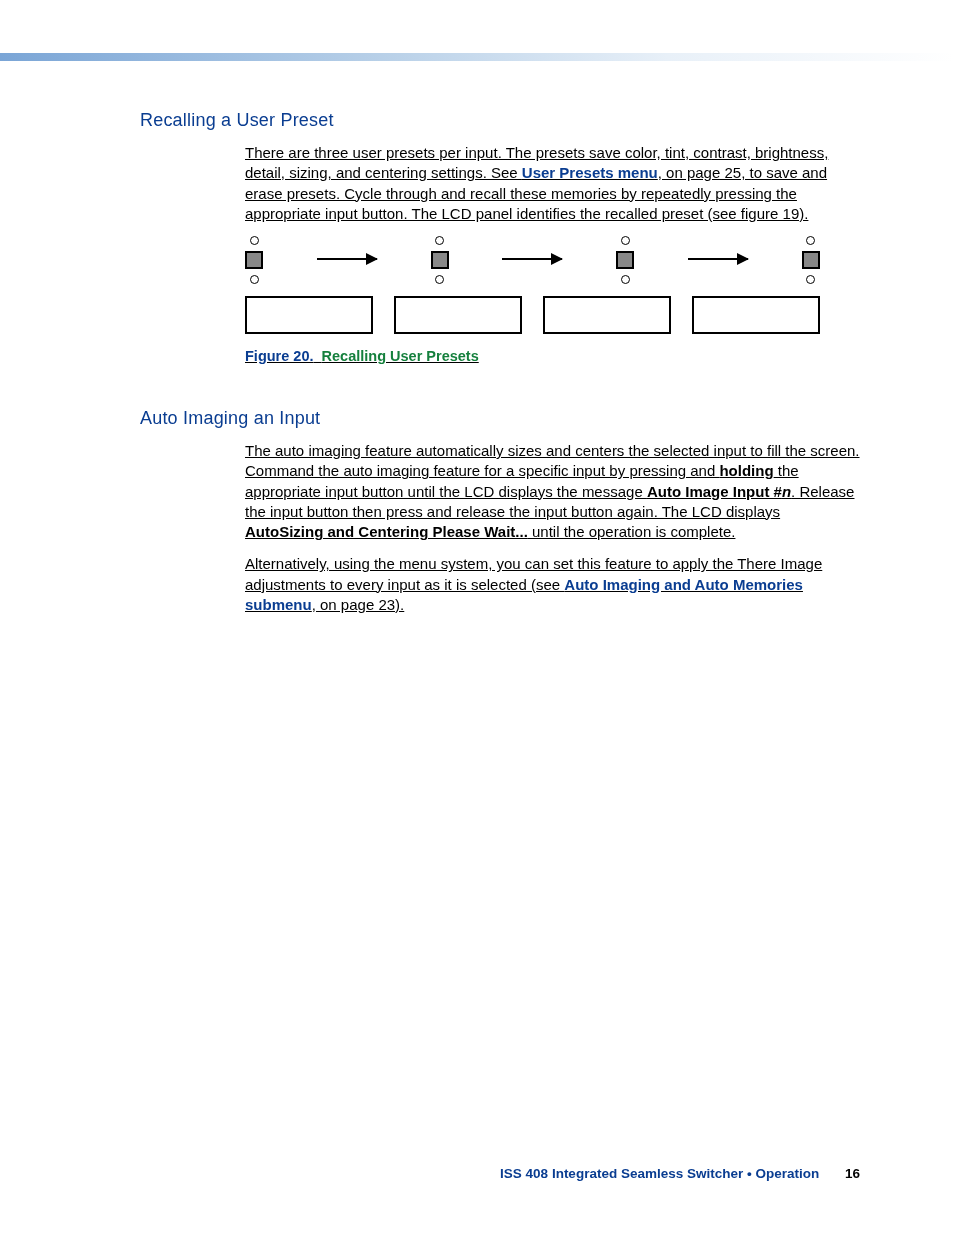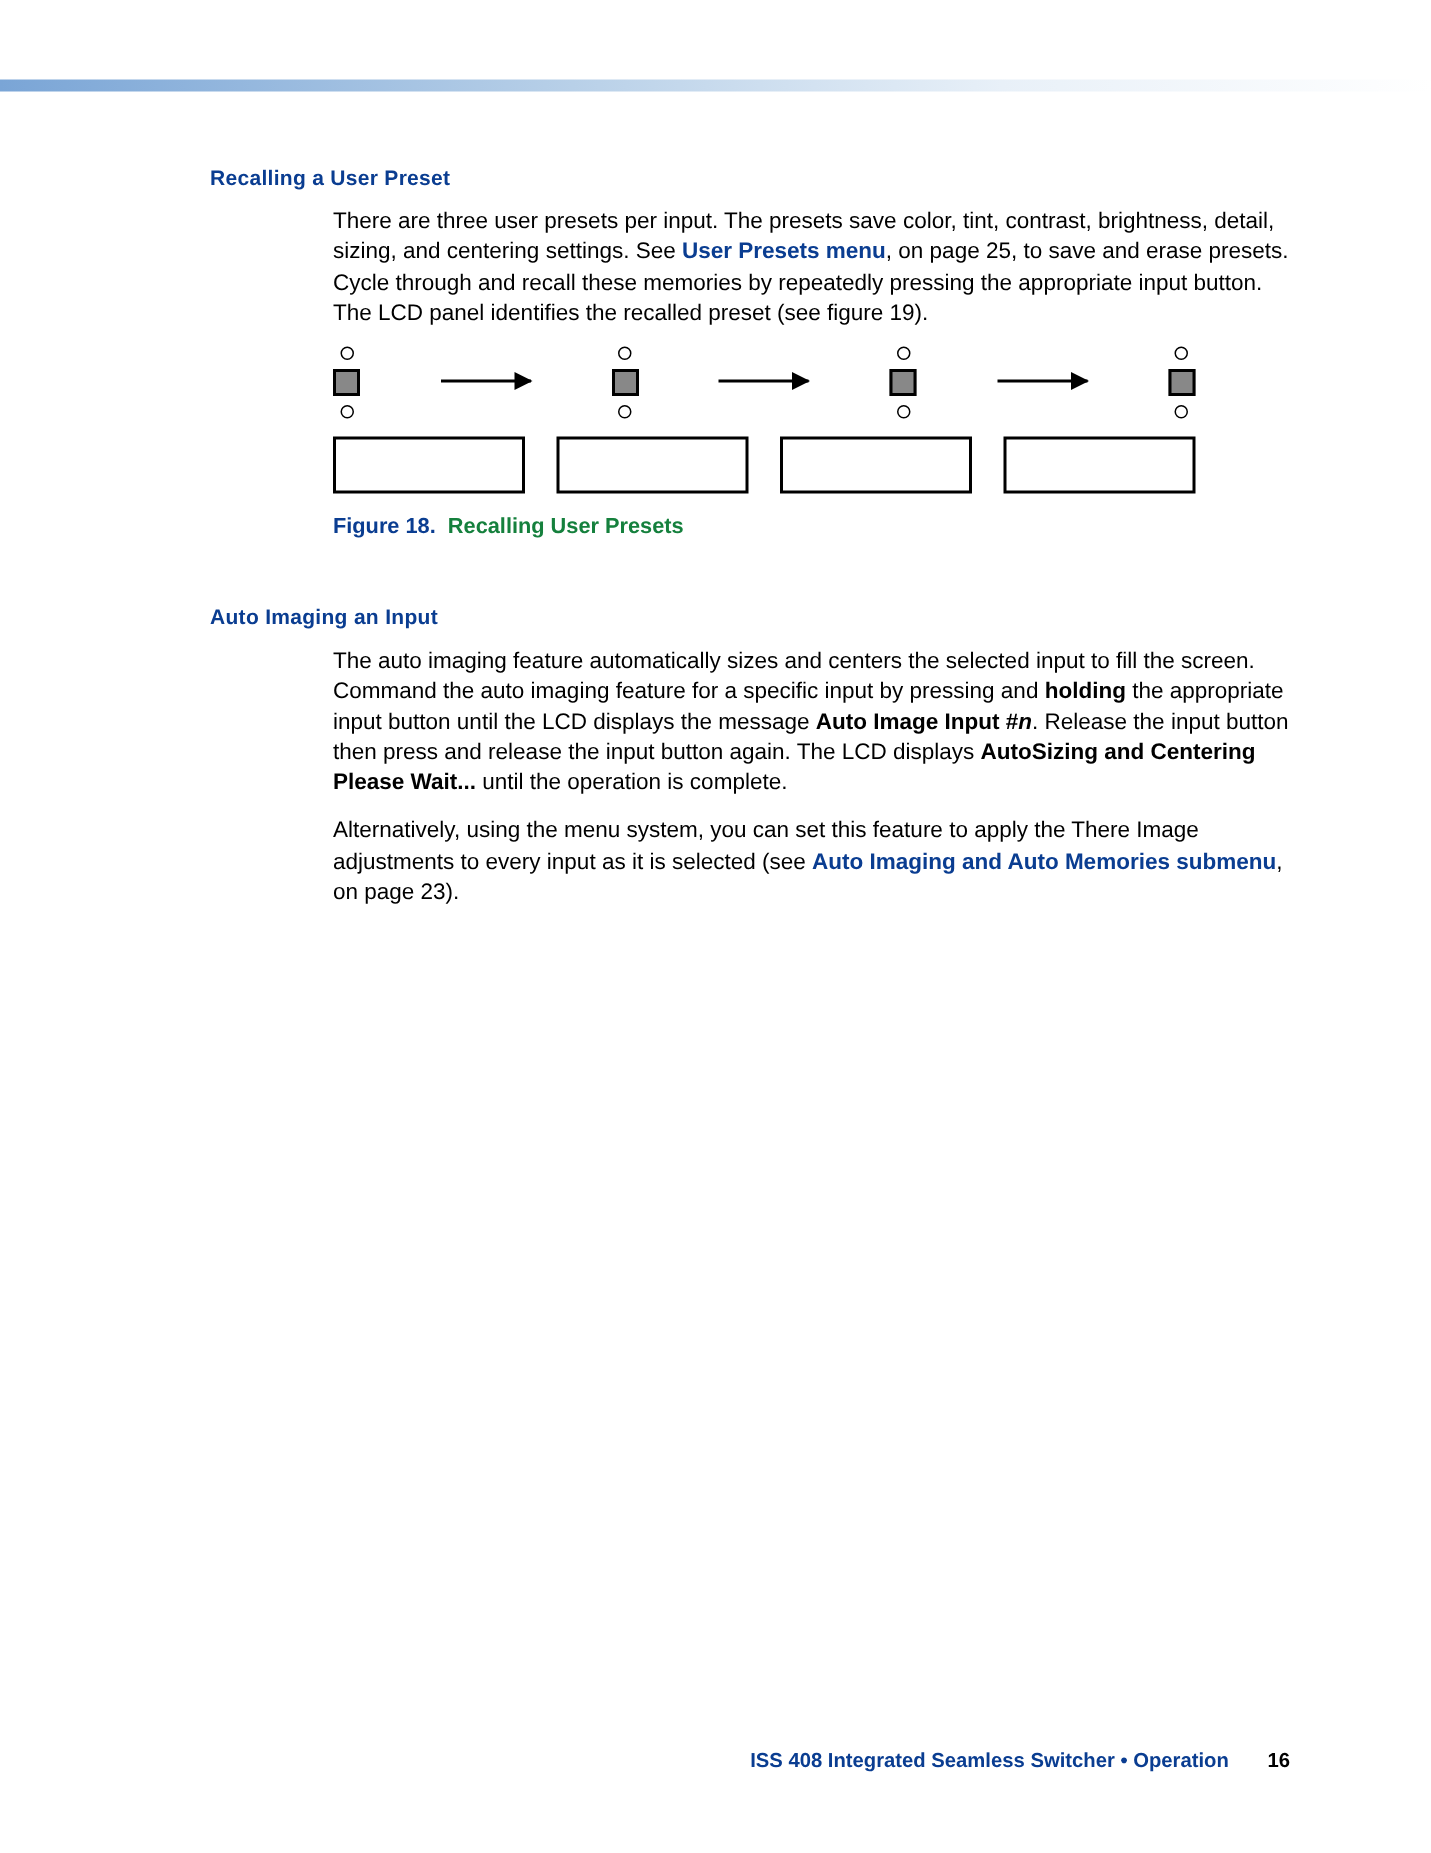--- a/index.html
+++ b/index.html
@@ -23,28 +23,29 @@
       background: linear-gradient(to right, #7aa5d6 0%, #b8d0e8 40%, #e8f0f8 70%, #ffffff 100%);
     }
     .content {
       position: absolute;
       top: 110px;
       left: 140px;
       width: 720px;
     }
     .section-heading {
       color: #0a3d91;
-      font-size: 14px;
-      font-weight: bold;
+      font-size: 18px;
+      font-weight: normal;
       margin-bottom: 12px;
       letter-spacing: 0.2px;
     }
     .body-block {
-      margin-left: 82px;
+      margin-left: 105px;
       margin-bottom: 18px;
+      text-decoration: underline;
     }
     .body-text {
       font-size: 15px;
       line-height: 1.35;
       color: #000;
       margin-bottom: 12px;
     }
     .link-text {
       color: #0a3d91;
       font-weight: bold;
@@ -197,21 +198,21 @@
     </div>
 
     <div class="label-box-row">
       <div class="label-box"></div>
       <div class="label-box"></div>
       <div class="label-box"></div>
       <div class="label-box"></div>
     </div>
 
     <p class="figure-caption">
-      <span class="figure-label">Figure 18.</span>&nbsp;&nbsp;<span class="figure-title">Recalling User Presets</span>
+      <span class="figure-label">Figure 20.</span>&nbsp;&nbsp;<span class="figure-title">Recalling User Presets</span>
     </p>
   </div>
 
   <div class="section-2">
     <h2 class="section-heading">Auto Imaging an Input</h2>
 
     <div class="body-block">
       <p class="body-text">
         <span>The auto imaging feature automatically sizes and centers the selected input to fill the screen. Command the auto imaging feature for a specific input by pressing and </span><span class="bold">holding</span><span> the appropriate input button until the LCD displays the message </span><span class="bold">Auto Image Input #</span><span class="bold-italic">n</span><span>. Release the input button then press and release the input button again. The LCD displays </span><span class="bold">AutoSizing and Centering Please Wait...</span><span> until the operation is complete.</span>
       </p>

